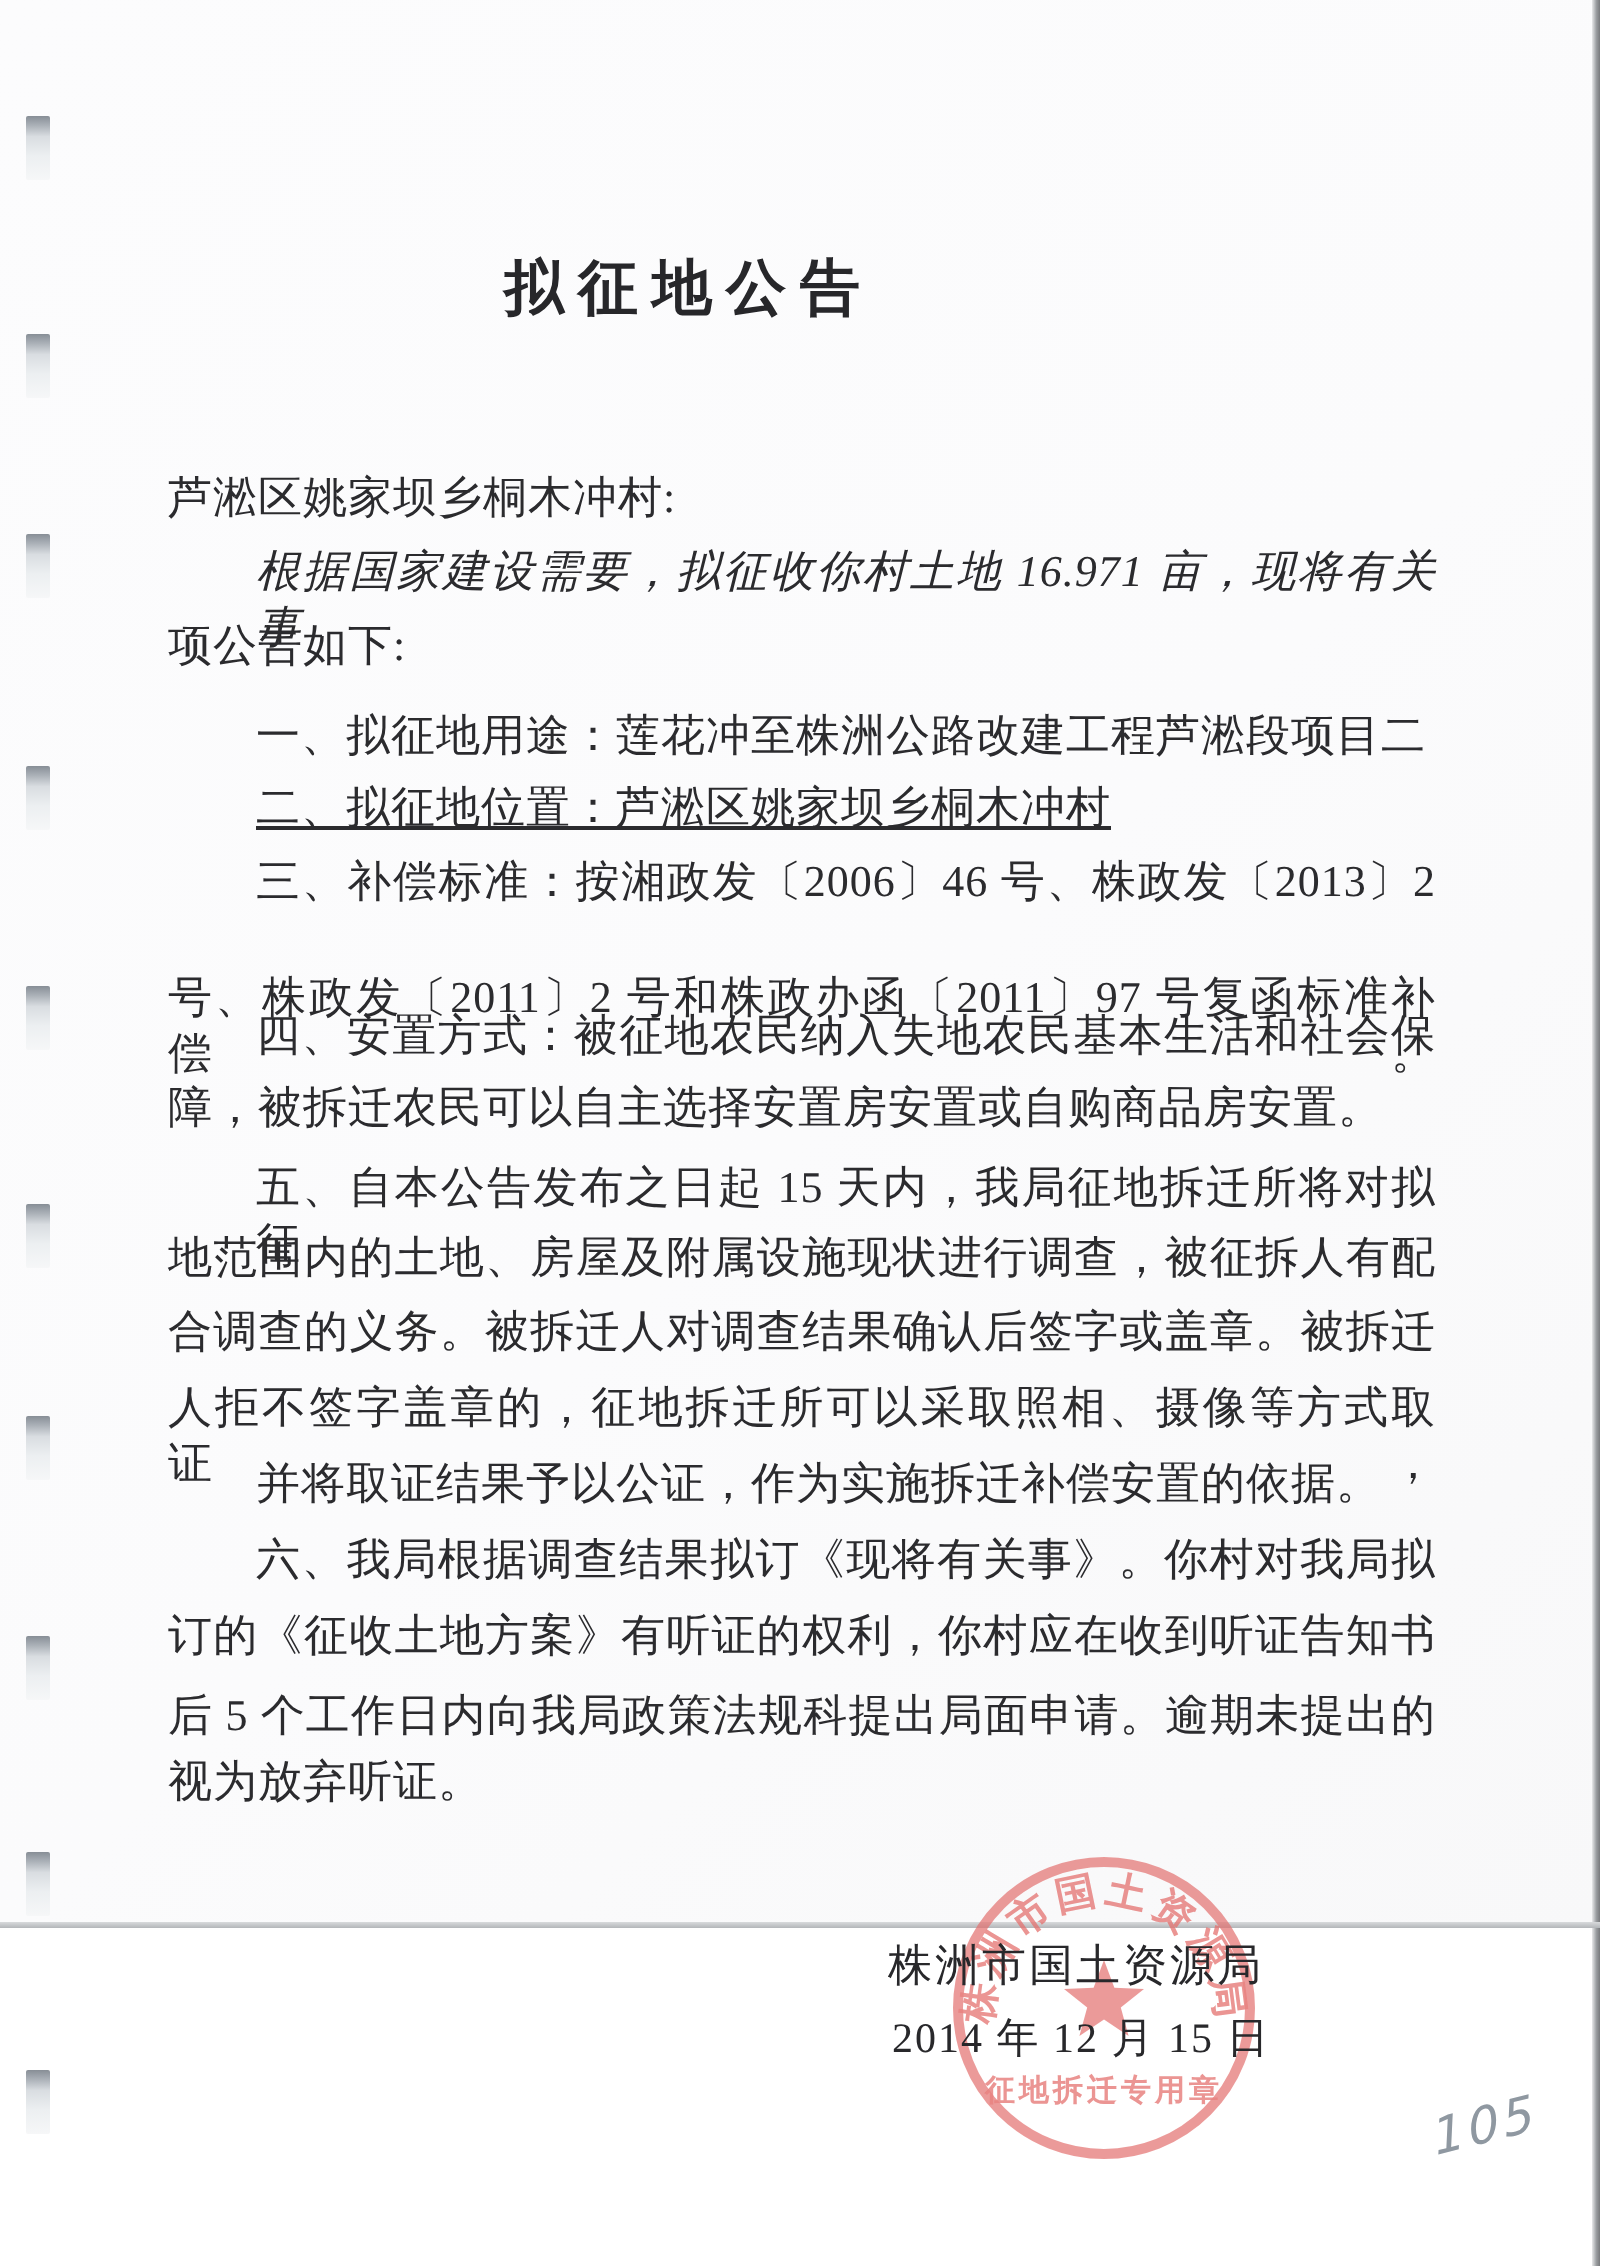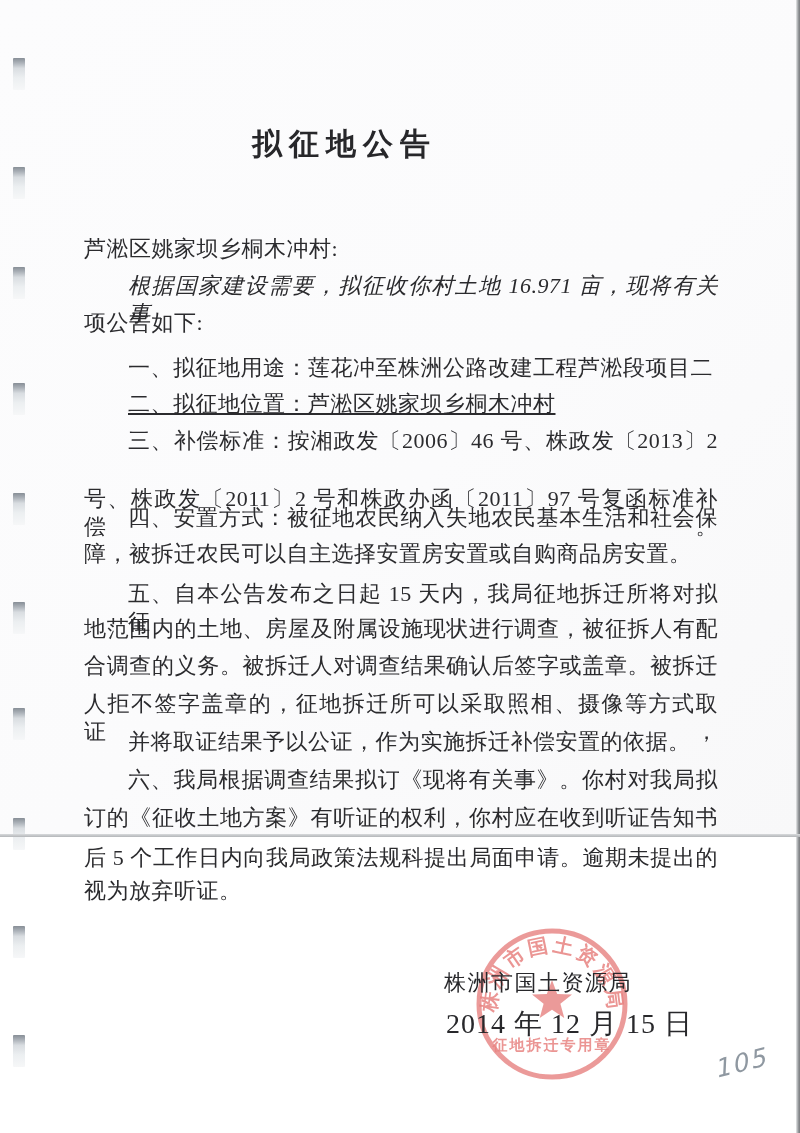--- a/index.html
+++ b/index.html
@@ -7,21 +7,21 @@
     padding: 0;
     width: 800px;
     height: 1133px;
     overflow: hidden;
     font-family: "Liberation Serif", "DejaVu Serif", serif;
     background: #ffffff;
   }
   .page {
     position: relative;
     width: 800px;
-    height: 837px;
+    height: 964px;
     background: linear-gradient(135deg, #fcfcfd 0%, #fbfbfc 55%, #f8f8f9 100%);
     color: #2b2b2e;
   }
   
   .edge-right {
     position: absolute;
     top: 0; right: 0;
     width: 4px; height: 1133px;
     background: linear-gradient(90deg, #e8e9ea 0%, #9a9da0 55%, #77797c 100%);
   }
@@ -78,21 +78,21 @@
     top: 968px;
     font-size: 22px;
     letter-spacing: 1.5px;
     color: #28282b;
     z-index: 3;
   }
   .sig-date {
     position: absolute;
     left: 446px;
     top: 1005px;
-    font-size: 28px;
+    font-size: 21px;
     letter-spacing: 1px;
     color: #28282b;
     z-index: 3;
   }
   .stamp-svg {
     position: absolute;
     left: 462px;
     top: 914px;
     width: 180px;
     height: 180px;

